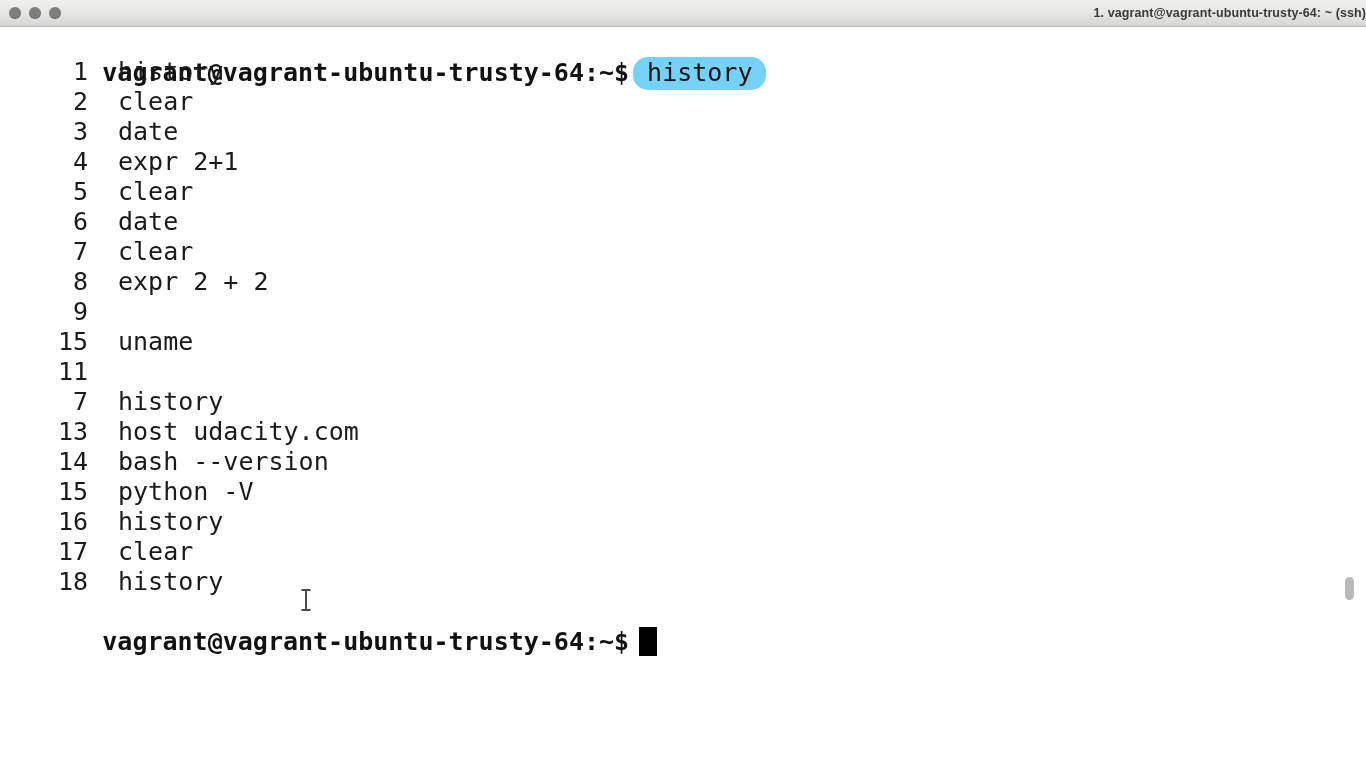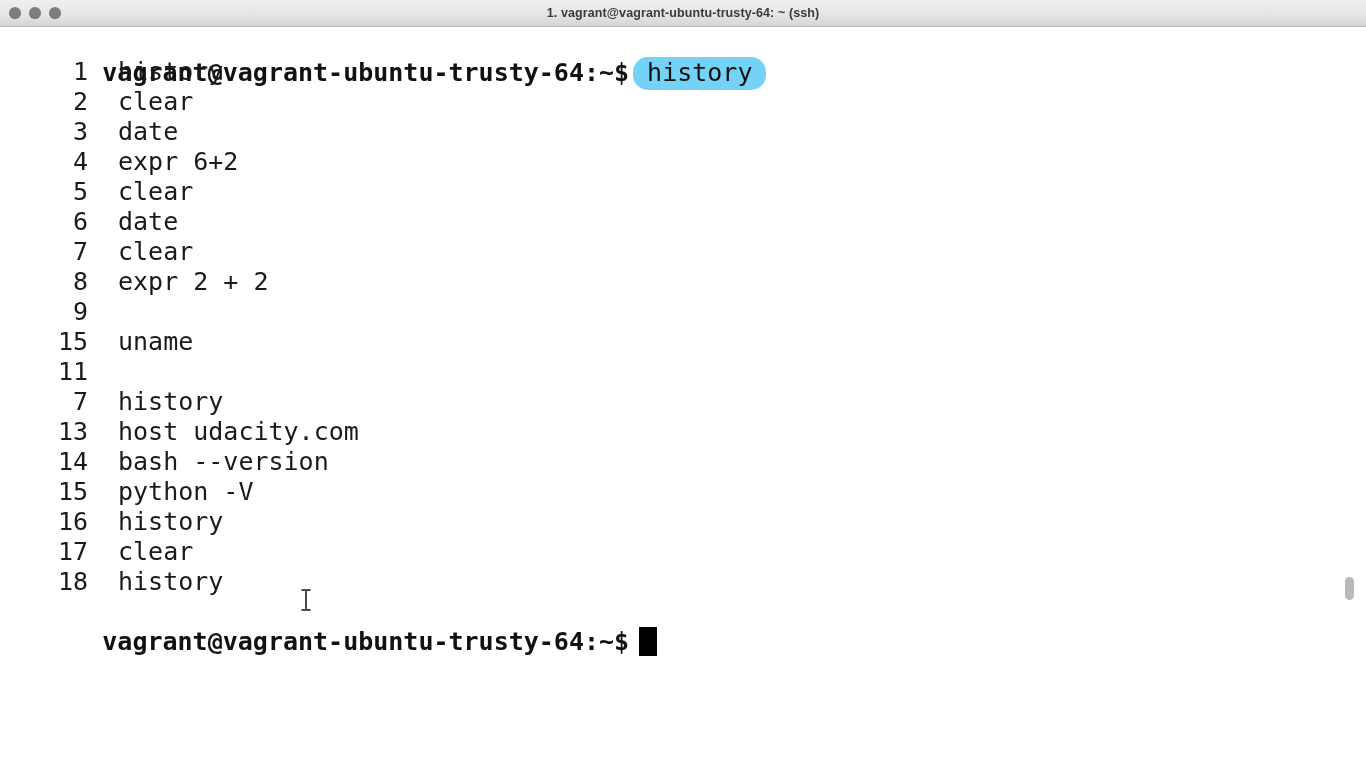--- a/index.html
+++ b/index.html
@@ -47,21 +47,21 @@
     background: #7e7e7e;
     box-shadow: inset 0 -1px 0 rgba(0,0,0,0.18);
   }
   #window-title {
     position: absolute;
     left: 0;
     top: 0;
     width: 1366px;
     height: 27px;
     line-height: 27px;
-    text-align: center;
+    text-align: right;
     font-family: "Liberation Sans", sans-serif;
     font-size: 12.5px;
     font-weight: bold;
     color: #3a3a3a;
     letter-spacing: 0.1px;
     white-space: nowrap;
   }
 
   
   #terminal {
@@ -178,21 +178,21 @@
   <div id="terminal">
 
     <div class="term-line">
       <span class="prompt">vagrant@vagrant-ubuntu-trusty-64:~$</span><span class="cmd-highlight">history</span>
     </div>
 
     <div id="history-list">
         <div class="term-line hist-row"><span class="hist-num">1</span><span class="hist-cmd">history</span></div>
         <div class="term-line hist-row"><span class="hist-num">2</span><span class="hist-cmd">clear</span></div>
         <div class="term-line hist-row"><span class="hist-num">3</span><span class="hist-cmd">date</span></div>
-        <div class="term-line hist-row"><span class="hist-num">4</span><span class="hist-cmd">expr 6+2</span></div>
+        <div class="term-line hist-row"><span class="hist-num">4</span><span class="hist-cmd">expr 2+1</span></div>
         <div class="term-line hist-row"><span class="hist-num">5</span><span class="hist-cmd">clear</span></div>
         <div class="term-line hist-row"><span class="hist-num">6</span><span class="hist-cmd">date</span></div>
         <div class="term-line hist-row"><span class="hist-num">7</span><span class="hist-cmd">clear</span></div>
         <div class="term-line hist-row"><span class="hist-num">8</span><span class="hist-cmd">expr 2 + 2</span></div>
         <div class="term-line hist-row"><span class="hist-num">9</span></div>
         <div class="term-line hist-row"><span class="hist-num">15</span><span class="hist-cmd">uname</span></div>
         <div class="term-line hist-row"><span class="hist-num">11</span></div>
         <div class="term-line hist-row"><span class="hist-num">7</span><span class="hist-cmd">history</span></div>
         <div class="term-line hist-row"><span class="hist-num">13</span><span class="hist-cmd">host udacity.com</span></div>
         <div class="term-line hist-row"><span class="hist-num">14</span><span class="hist-cmd">bash --version</span></div>

